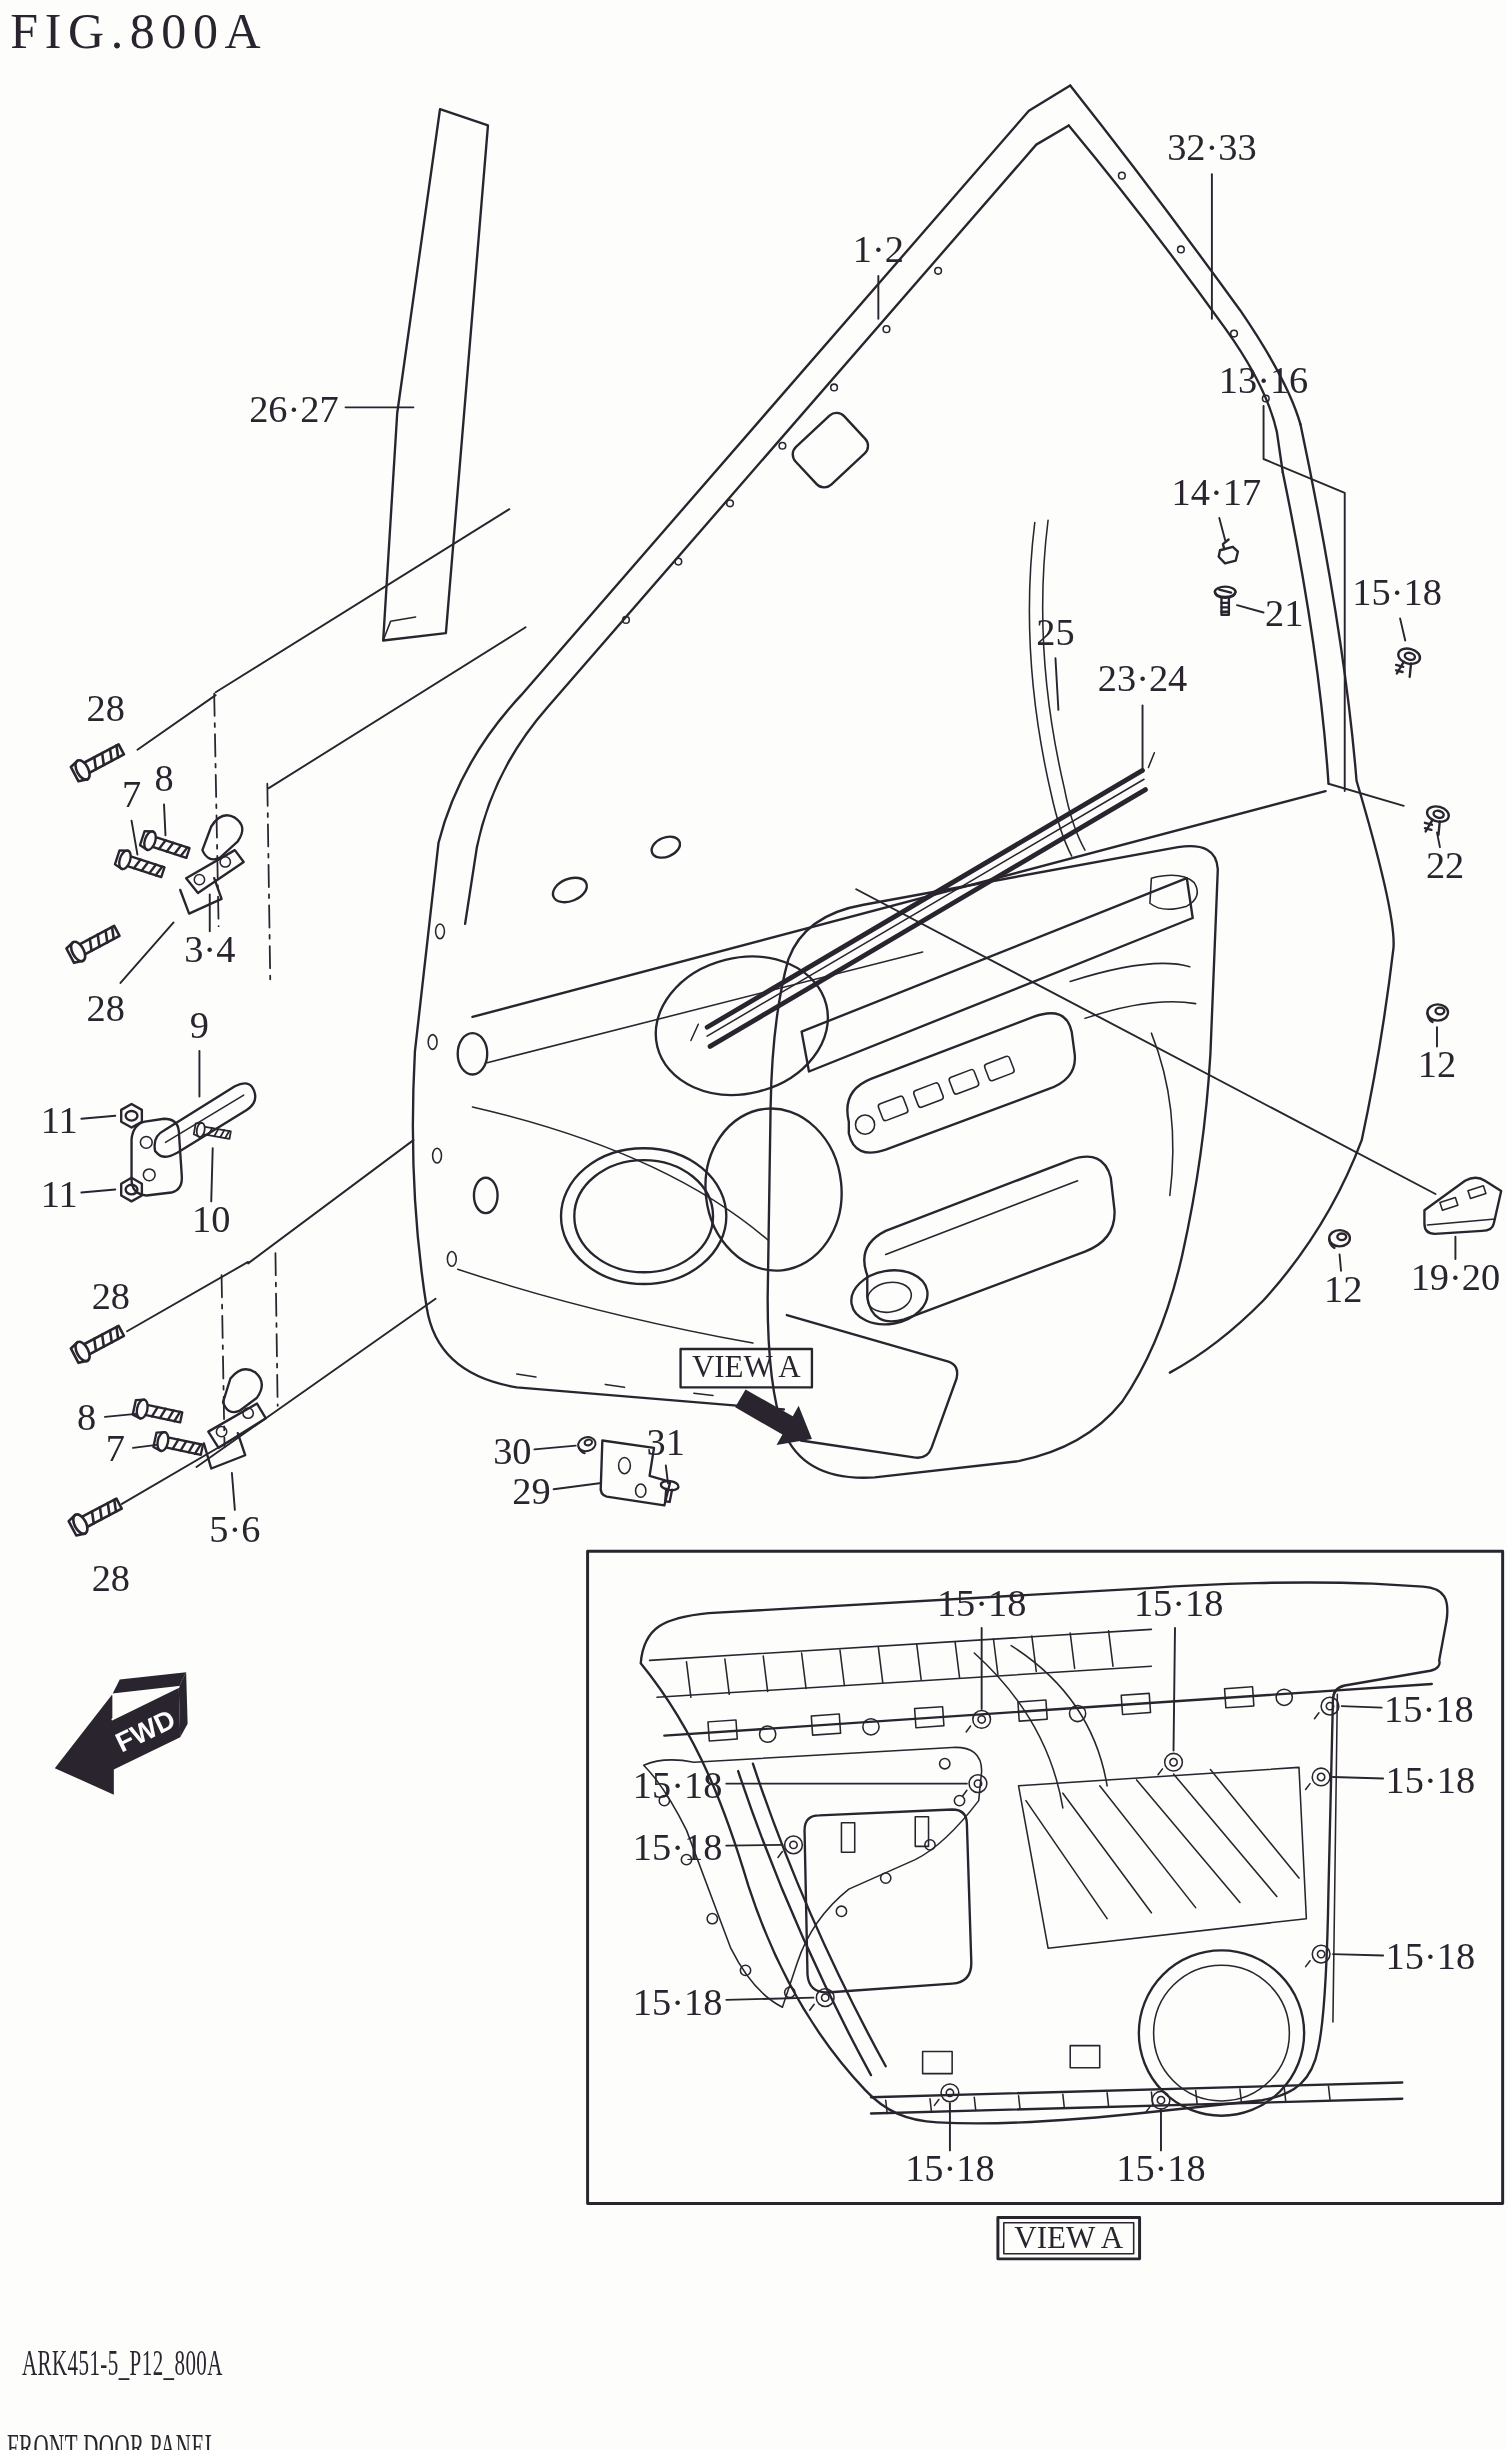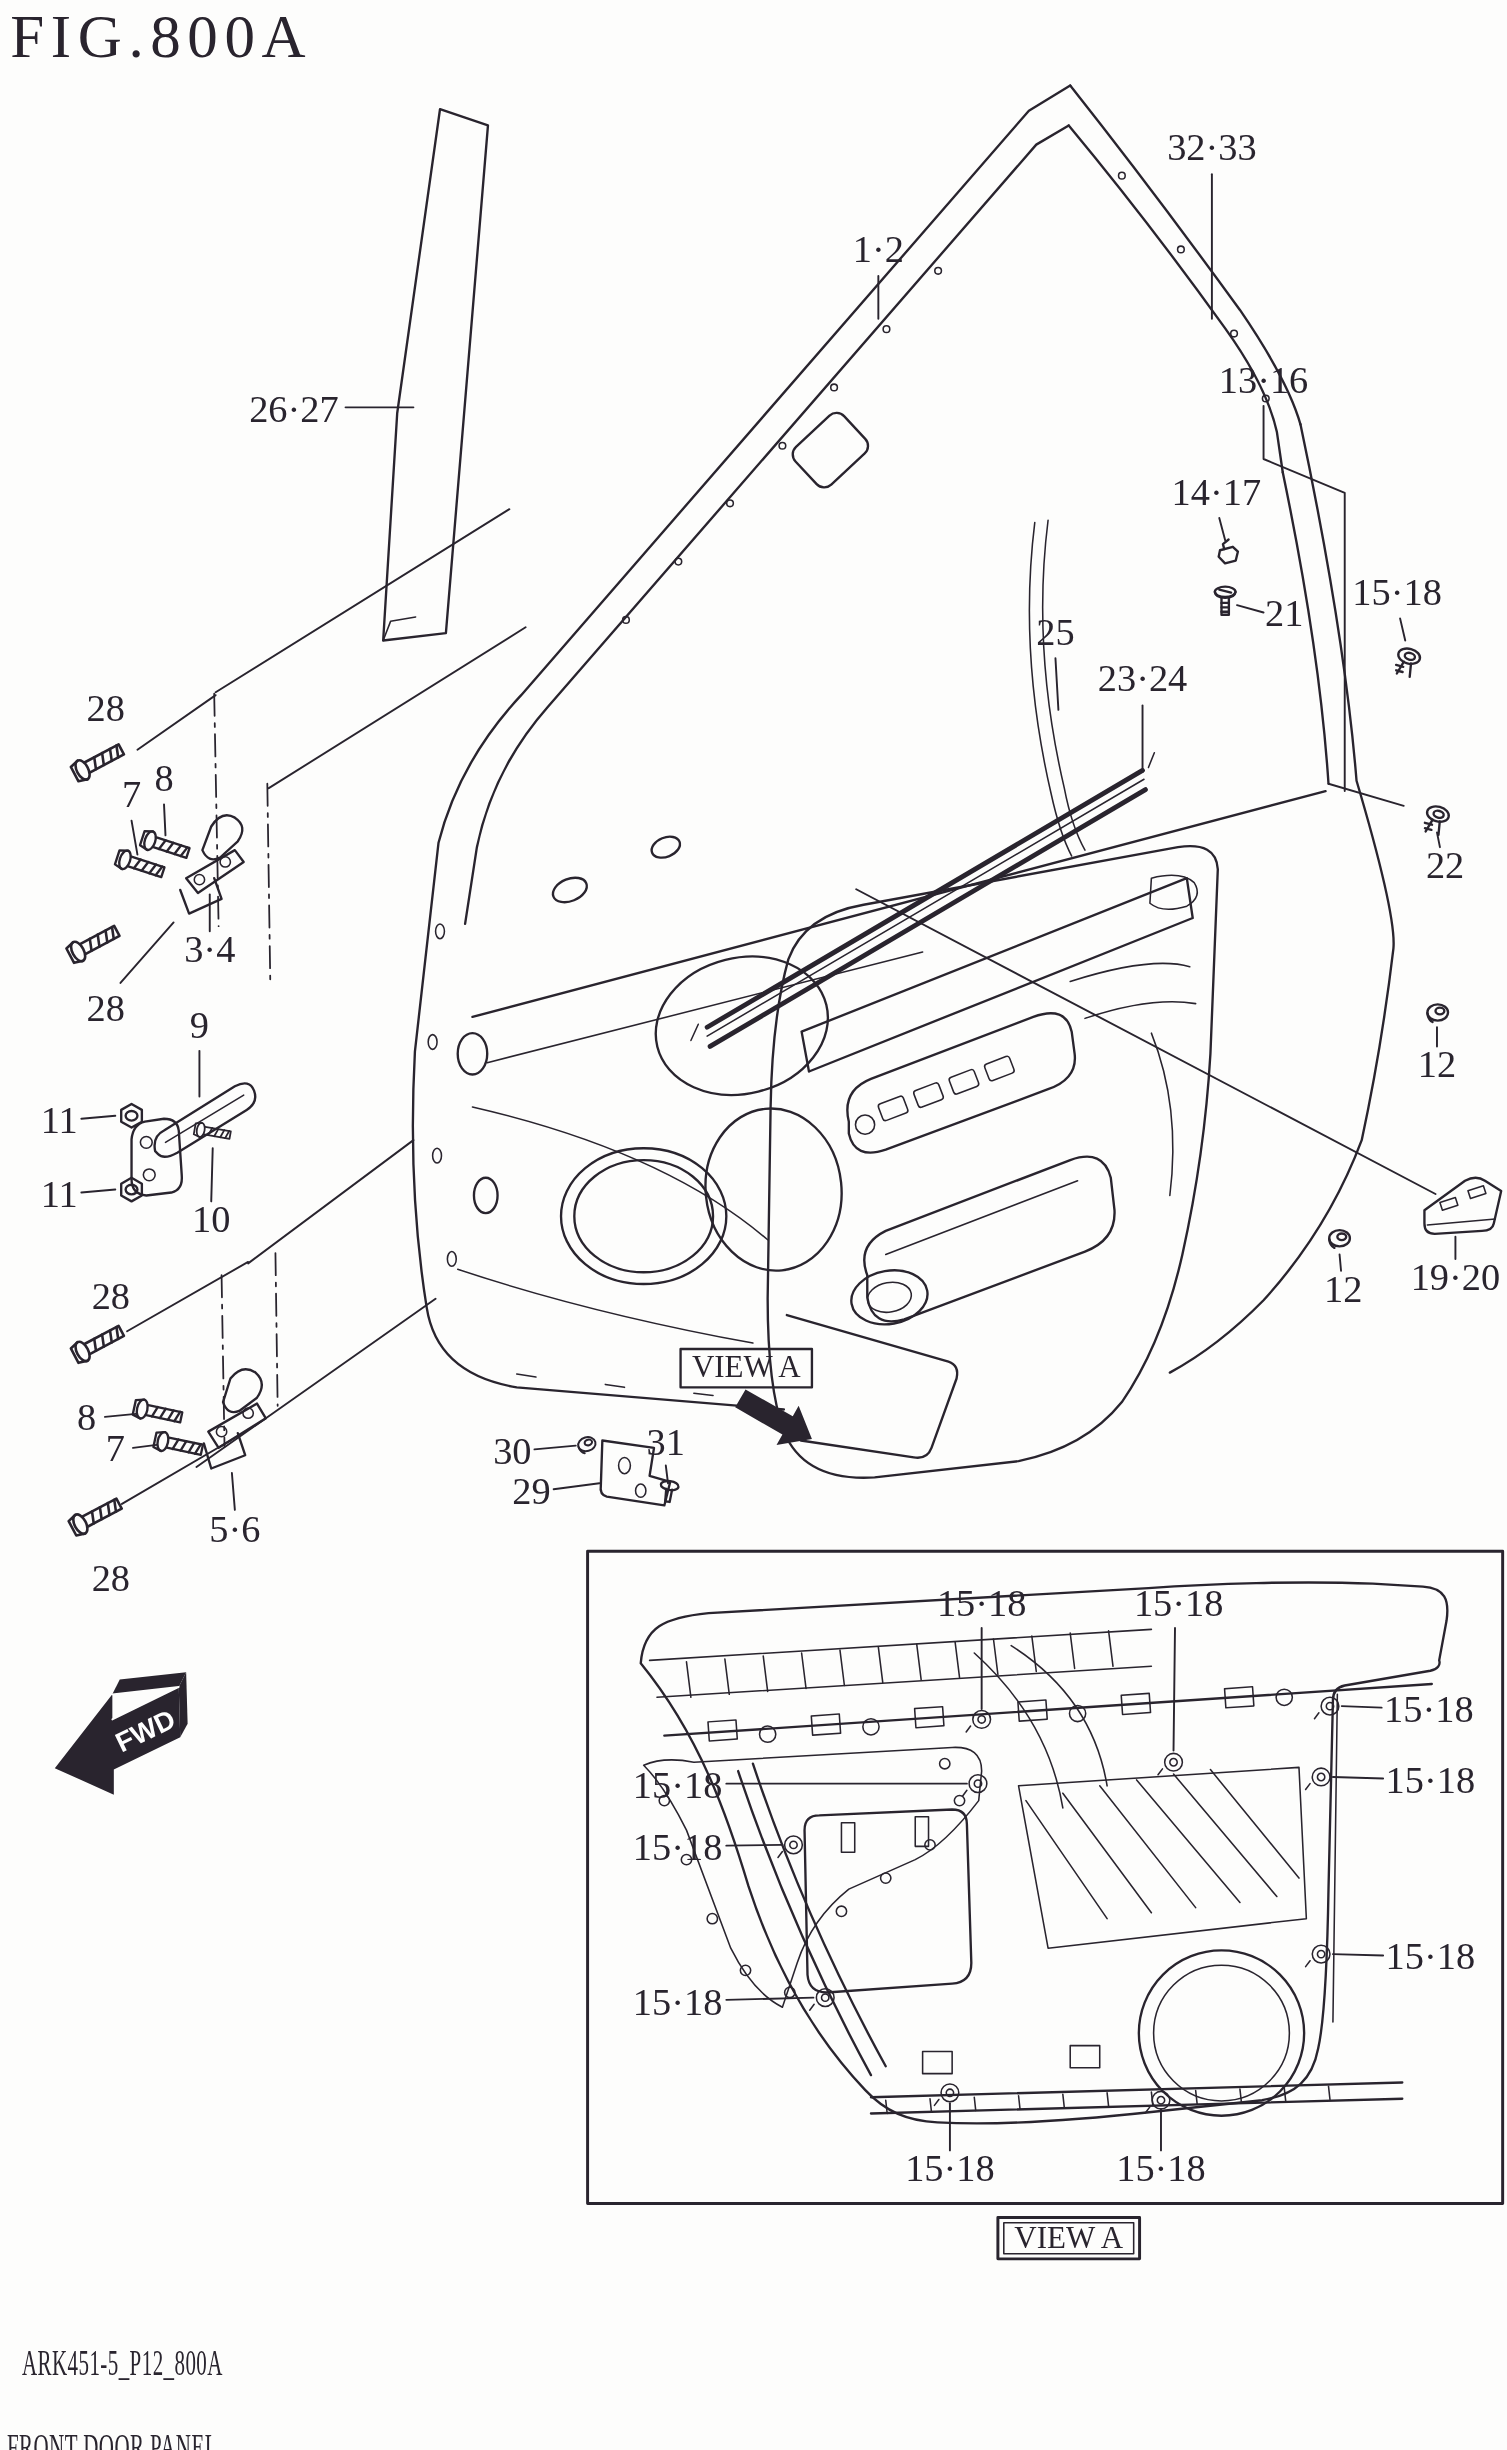--- a/index.html
+++ b/index.html
@@ -1,18 +1,18 @@
 <!DOCTYPE html>
 <html style="font-size:11.8px"><head>
 <meta charset="utf-8">
 <style>
   html,body{margin:0;padding:0;background:#fdfdfc;}
   .page{position:relative;width:1508px;height:2450px;background:#fdfdfc;overflow:hidden;
         font-family:"Liberation Serif", serif;color:#29242e;}
-  .fig-title{position:absolute;left:10.3px;top:1.5px;font-size:61px;letter-spacing:6.6px;color:#29242e;
+  .fig-title{position:absolute;left:10.3px;top:1.5px;font-size:50px;letter-spacing:6.6px;color:#29242e;
              font-family:"Liberation Serif", serif;}
   .footer{position:absolute;left:7.4px;font-size:35px;color:#29242e;white-space:nowrap;}
   .footer>span{display:inline-block;transform:scaleX(0.60);transform-origin:left center;letter-spacing:0.7px;}
   .footer.l1{top:2344px;margin-left:15px;}
   .footer.l2{top:2397px;margin-top:31px;}
   svg{position:absolute;left:0;top:0;}
   svg *{vector-effect:none;}
   .art{fill:none;stroke:#29242e;stroke-width:3.2;stroke-linecap:round;stroke-linejoin:round;}
   .thin{stroke-width:2.1;}
   .thick{stroke-width:6.5;}

